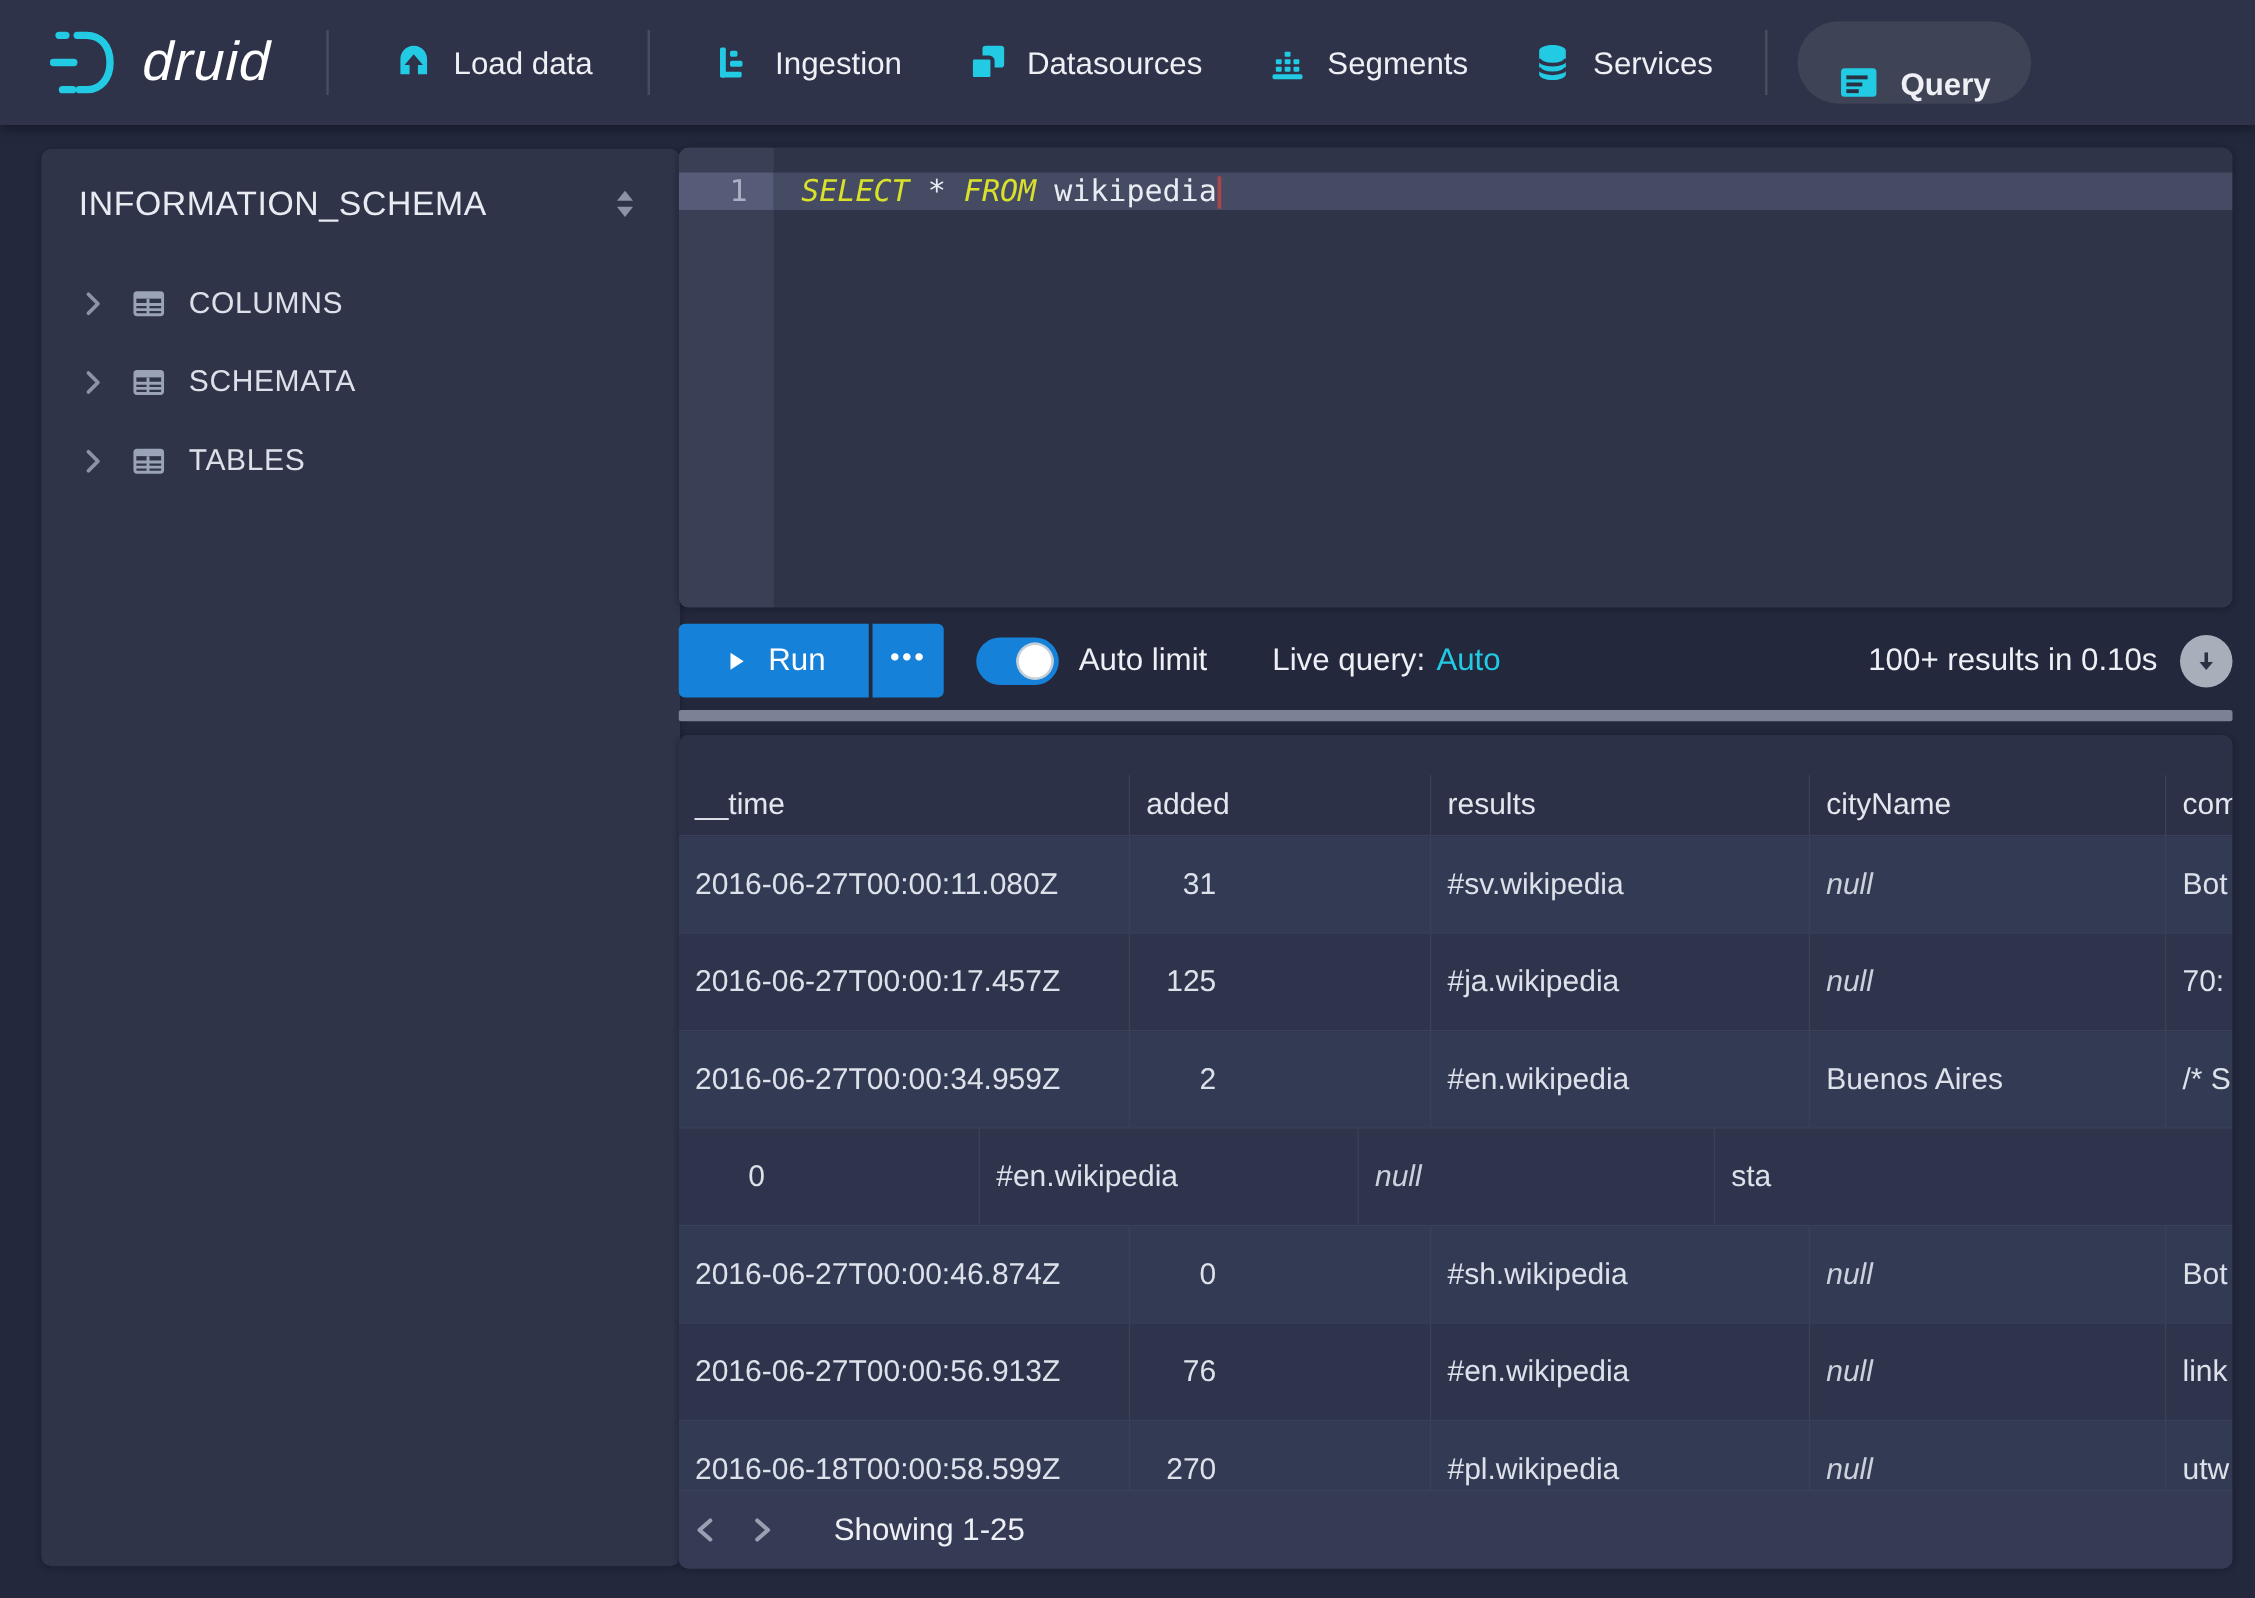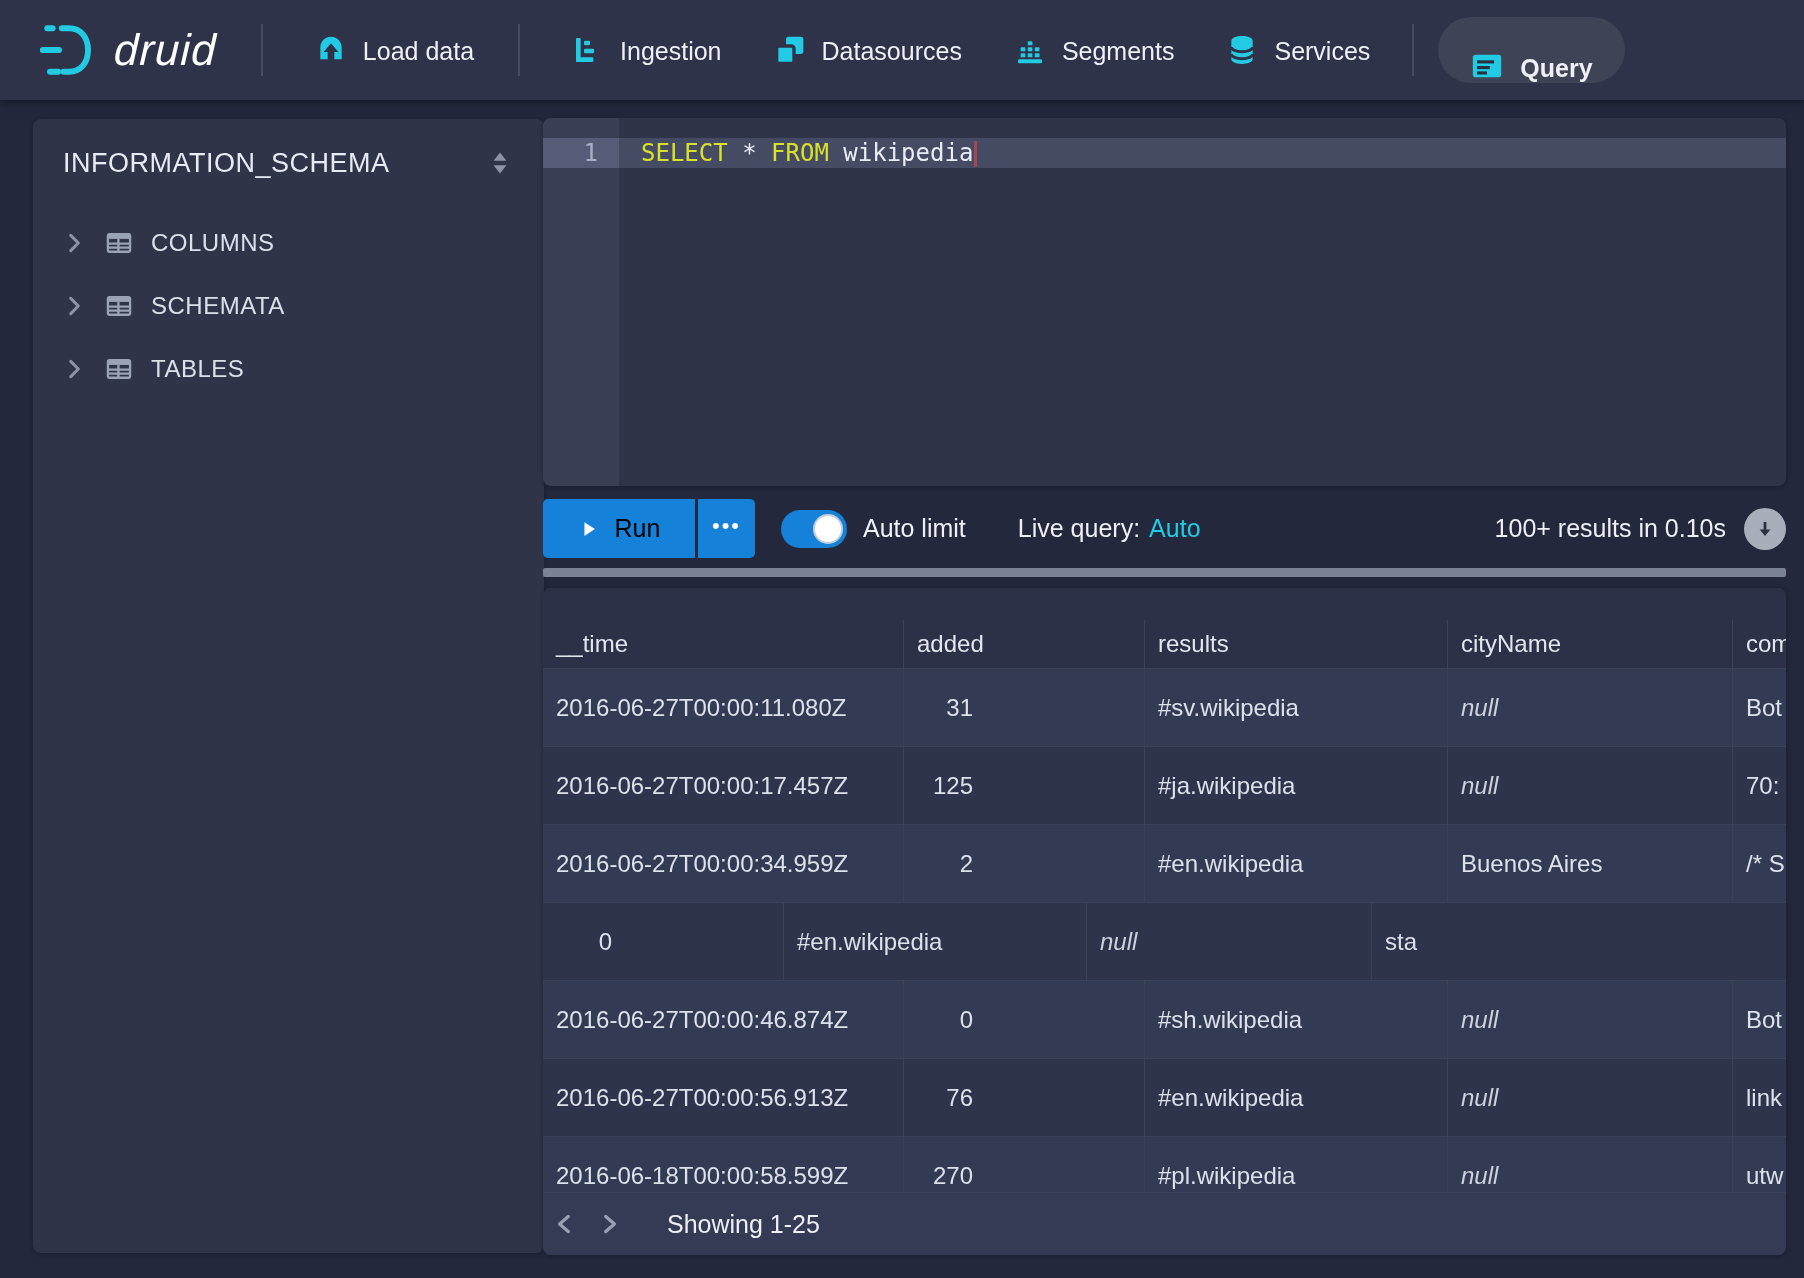--- a/index.html
+++ b/index.html
@@ -41,27 +41,27 @@
   .editor-card{position:absolute;left:543px;top:118px;width:1243px;height:368px;background:var(--card-bg);
                border-radius:8px;overflow:hidden;box-shadow:0 1px 5px rgba(10,12,22,.35);
                font-family:"DejaVu Sans Mono","Liberation Mono",monospace;}
   .gutter{position:absolute;left:0;top:0;bottom:0;width:76px;background:var(--gutter-bg);}
   .gutter-active{position:absolute;left:0;top:20px;width:76px;height:30px;background:var(--gutter-active);}
   .line-number{position:relative;display:block;text-align:right;padding-right:21px;margin-top:20px;height:30px;line-height:30px;
                font-size:24px;color:#aab0c3;}
   .code-area{position:absolute;left:76px;top:0;right:0;bottom:0;cursor:text;}
   .active-line{position:absolute;left:0;right:0;top:20px;height:30px;background:var(--line-active);}
   .code-line{position:relative;white-space:pre;font-size:24px;line-height:30px;margin-top:20px;padding-left:22px;color:#e9edf3;}
-  .tok-kw{color:var(--kw-yellow);}
+  .tok-kw{color:var(--kw-yellow);font-style:italic;}
   .caret{display:inline-block;width:3px;height:26px;background:var(--cursor-red);vertical-align:text-bottom;margin-left:1px;}
 
   
   .run-row{position:absolute;left:543px;top:499px;width:1243px;height:59px;display:flex;align-items:center;}
   .btn-run{width:152px;height:59px;background:var(--blue);border:none;border-radius:5px 0 0 5px;display:flex;align-items:center;
-           justify-content:center;gap:15px;color:#000000;font-size:25px;font-family:inherit;cursor:pointer;}
+           justify-content:center;gap:15px;color:#ffffff;font-size:25px;font-family:inherit;cursor:pointer;}
   .btn-more{width:57px;height:59px;background:var(--blue);border:none;border-radius:0 5px 5px 0;margin-left:3px;color:#fff;
             font-size:22px;letter-spacing:2px;cursor:pointer;display:flex;align-items:center;justify-content:center;padding-bottom:6px;}
   .switch{width:66px;height:38px;border-radius:19px;background:var(--blue);margin-left:26px;position:relative;cursor:pointer;flex:none;}
   .switch .knob{position:absolute;right:4px;top:4px;width:30px;height:30px;border-radius:50%;background:#fff;box-shadow:inset 0 0 0 2px rgba(16,60,100,.25);}
   .auto-limit{margin-left:16px;font-size:25px;}
   .live-label{margin-left:52px;font-size:25px;}
   .live-value{margin-left:9px;font-size:25px;color:var(--accent);cursor:pointer;}
   .spacer{flex:1;}
   .results-summary{font-size:25px;}
   .dl-btn{width:42px;height:42px;border-radius:50%;background:var(--dl-gray);margin-left:18px;display:flex;align-items:center;justify-content:center;cursor:pointer;flex:none;}

